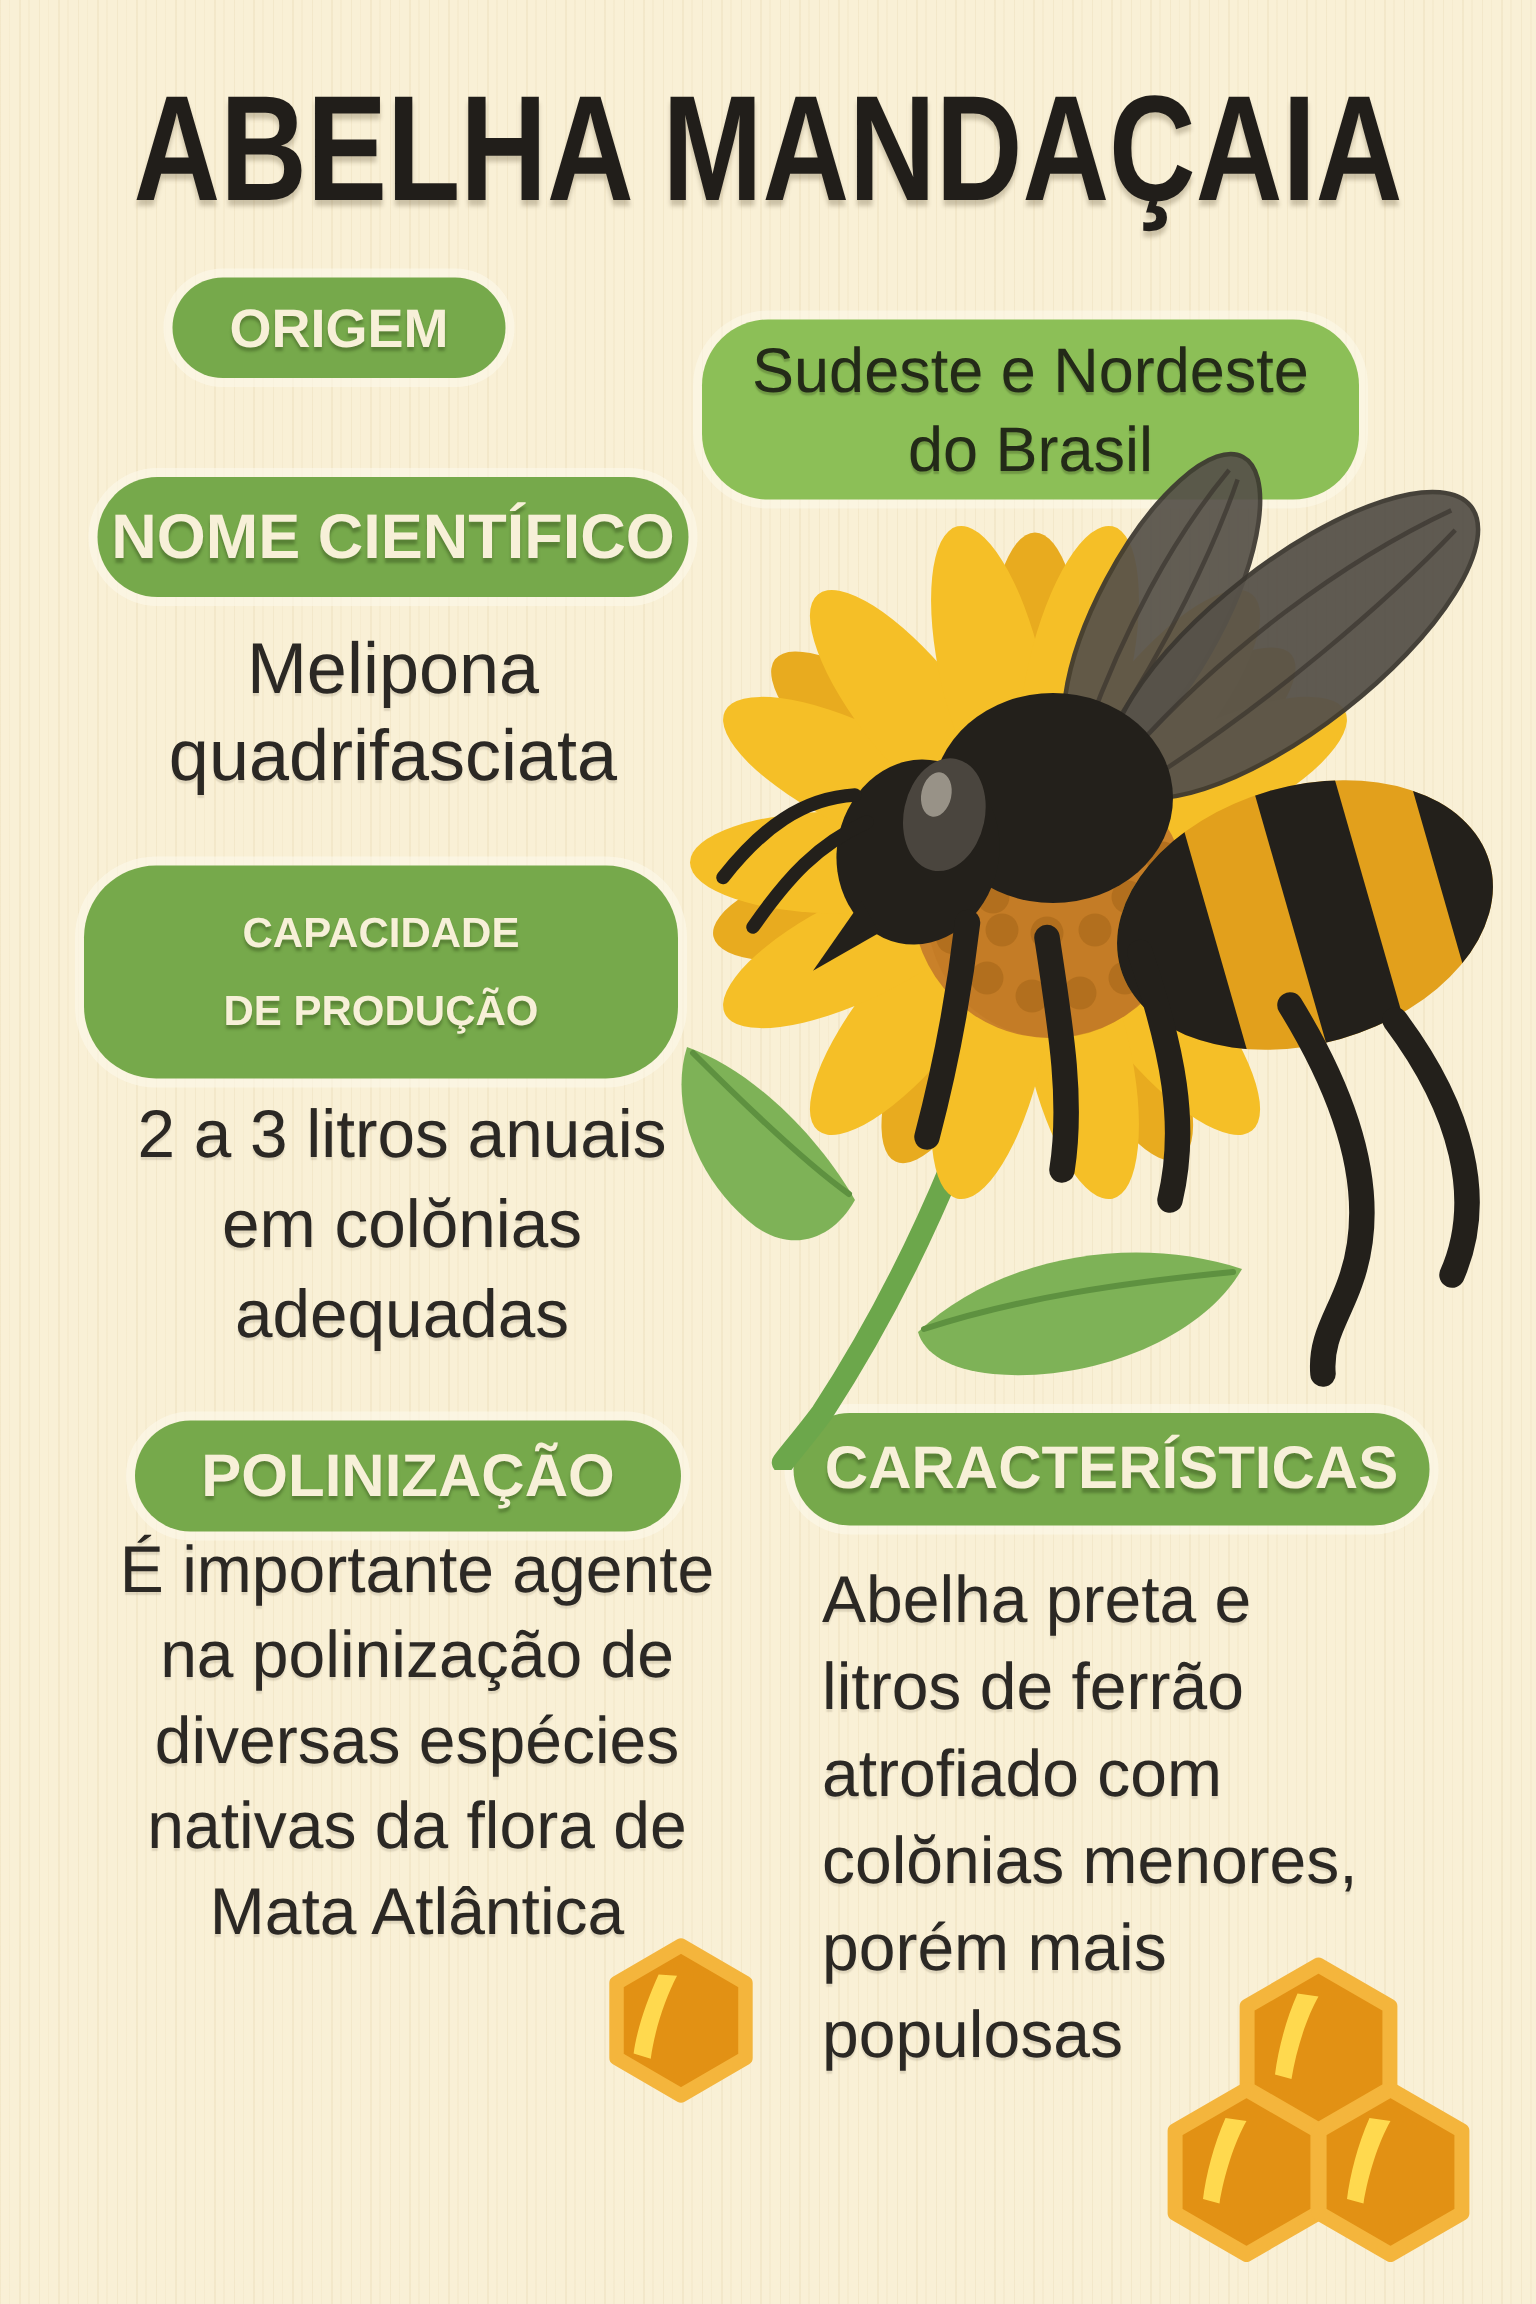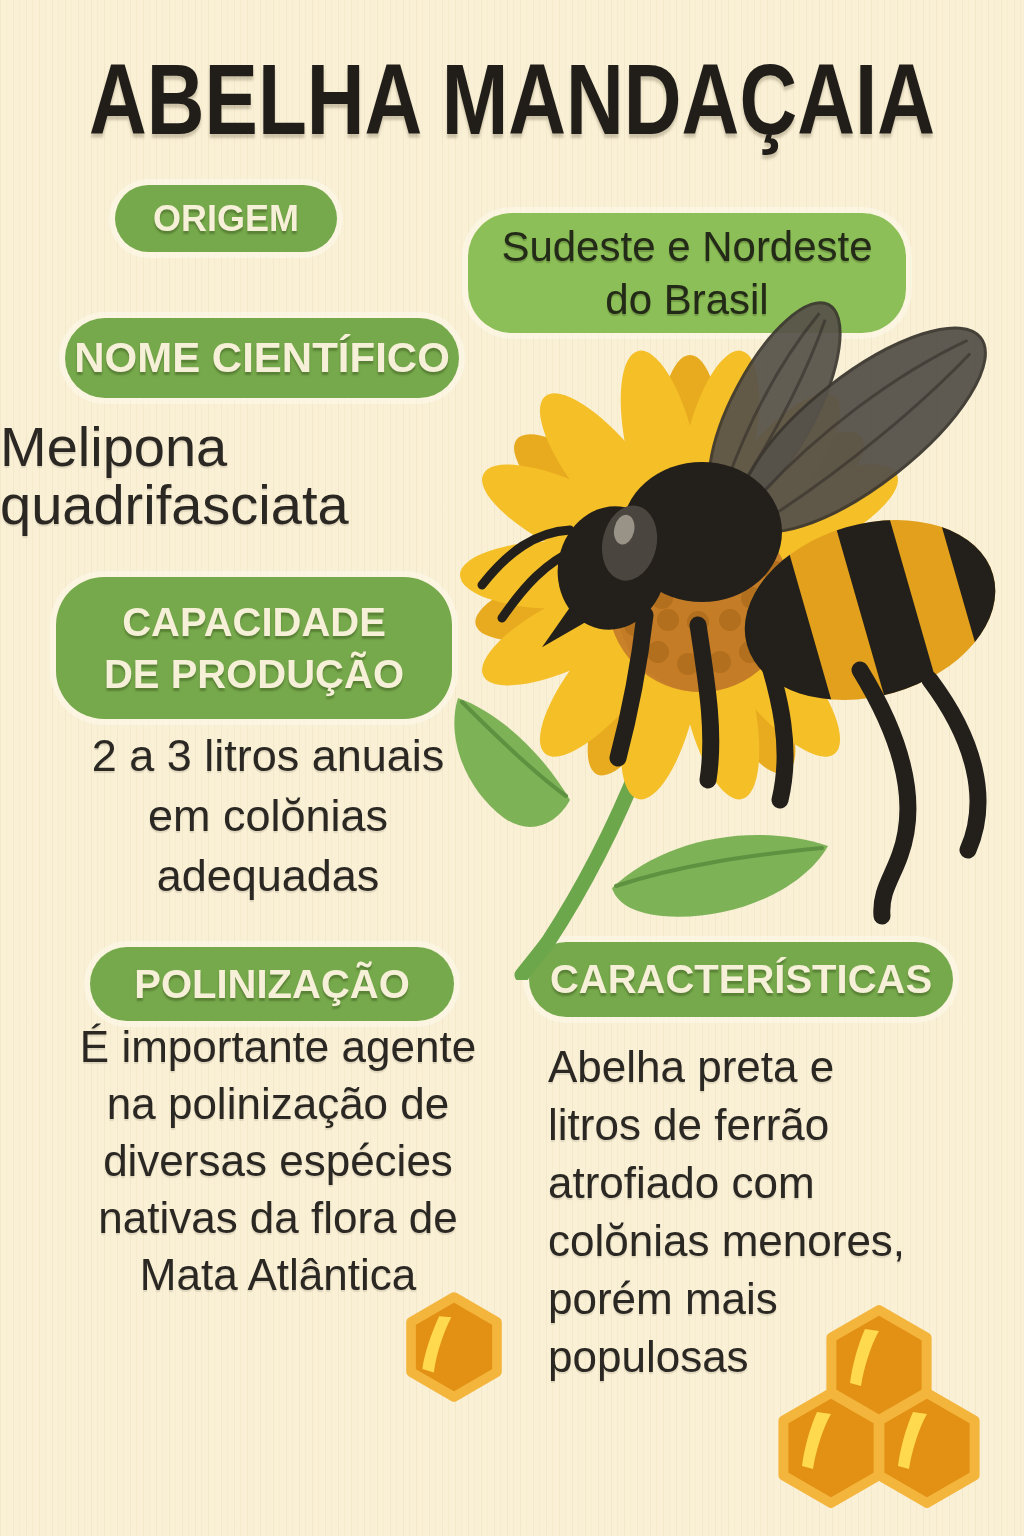--- a/index.html
+++ b/index.html
@@ -30,37 +30,37 @@
   }
   .pill{
     position:absolute;background:var(--pill-green);
     display:flex;flex-direction:column;align-items:center;justify-content:center;
     color:var(--pill-text);font-weight:bold;text-align:center;
     box-shadow:0 0 0 6px rgba(253,249,236,0.55);
     text-shadow:0 3px 2px rgba(35,55,15,0.35);
   }
   .pill-origem{left:115px;top:185px;width:222px;height:67px;border-radius:34px;font-size:36px;}
   .pill-nome{left:65px;top:318px;width:394px;height:80px;border-radius:40px;font-size:42px;}
-  .pill-capacidade{left:56px;top:577px;width:396px;height:142px;border-radius:48px;font-size:40px;line-height:52px;}
+  .pill-capacidade{left:56px;top:577px;width:396px;height:142px;border-radius:48px;font-size:28px;line-height:52px;}
   .pill-polinizacao{left:90px;top:947px;width:364px;height:74px;border-radius:37px;font-size:40px;}
   .pill-caracteristicas{left:529px;top:942px;width:424px;height:75px;border-radius:38px;font-size:40px;}
   .green-box{
     position:absolute;left:468px;top:177px;width:438px;height:120px;border-radius:44px;
     background:var(--box-green);display:flex;flex-direction:column;align-items:center;justify-content:center;
     color:var(--box-text);font-size:42px;line-height:53px;text-align:center;
     box-shadow:0 0 0 6px rgba(253,249,236,0.5);
     text-shadow:0 2px 1px rgba(30,40,15,0.25);
     margin-top:36px;
   }
   .body-block{
     position:absolute;color:var(--body-text);
     text-shadow:0 2px 1px rgba(80,70,50,0.15);
   }
   .body-block span{display:block;}
-  .txt-nome{left:0px;top:418px;width:524px;font-size:56px;line-height:58px;}
+  .txt-nome{left:0px;top:418px;width:524px;font-size:48px;line-height:58px;text-align:center;}
   .txt-capacidade{left:8px;top:726px;width:520px;font-size:45px;line-height:60px;text-align:center;}
   .txt-polinizacao{left:18px;top:1018px;width:520px;font-size:44px;line-height:57px;text-align:center;}
   .txt-caracteristicas{left:548px;top:1038px;width:460px;font-size:44px;line-height:58px;text-align:left;}
   .illus{position:absolute;}
 </style>
 </head>
 <body>
 
 <div class="poster">
 

